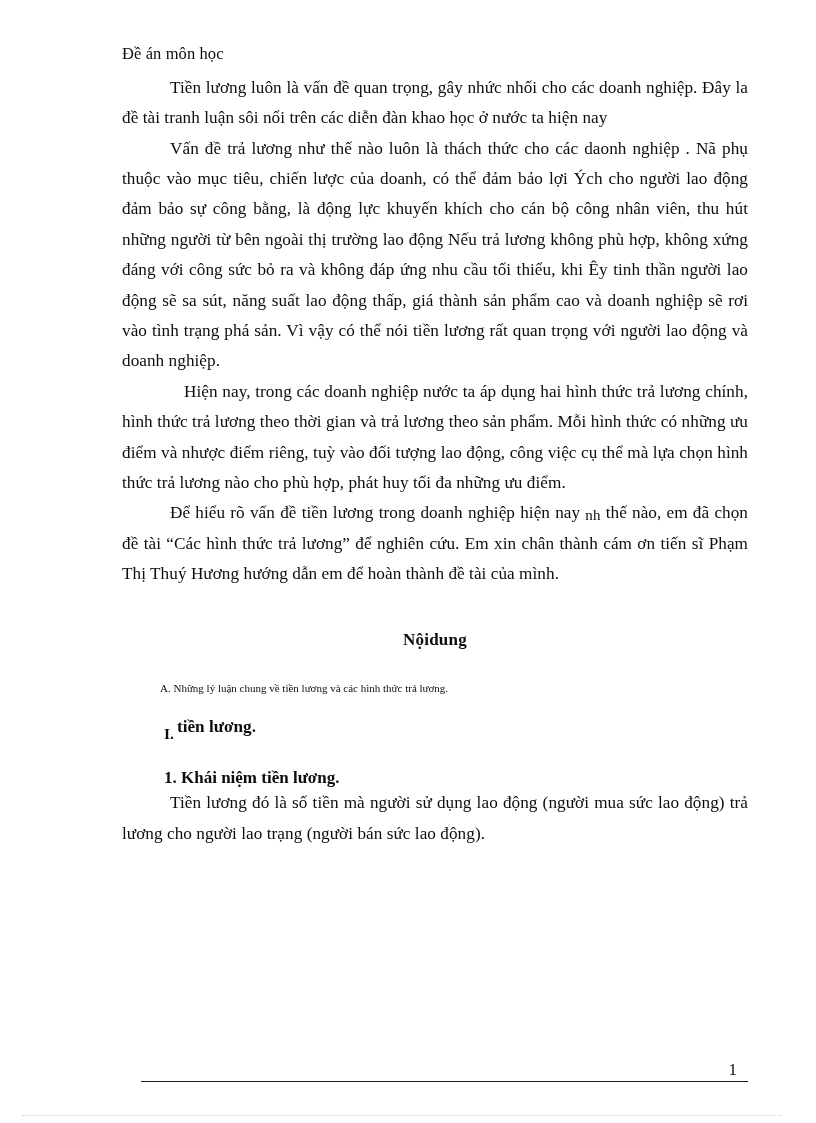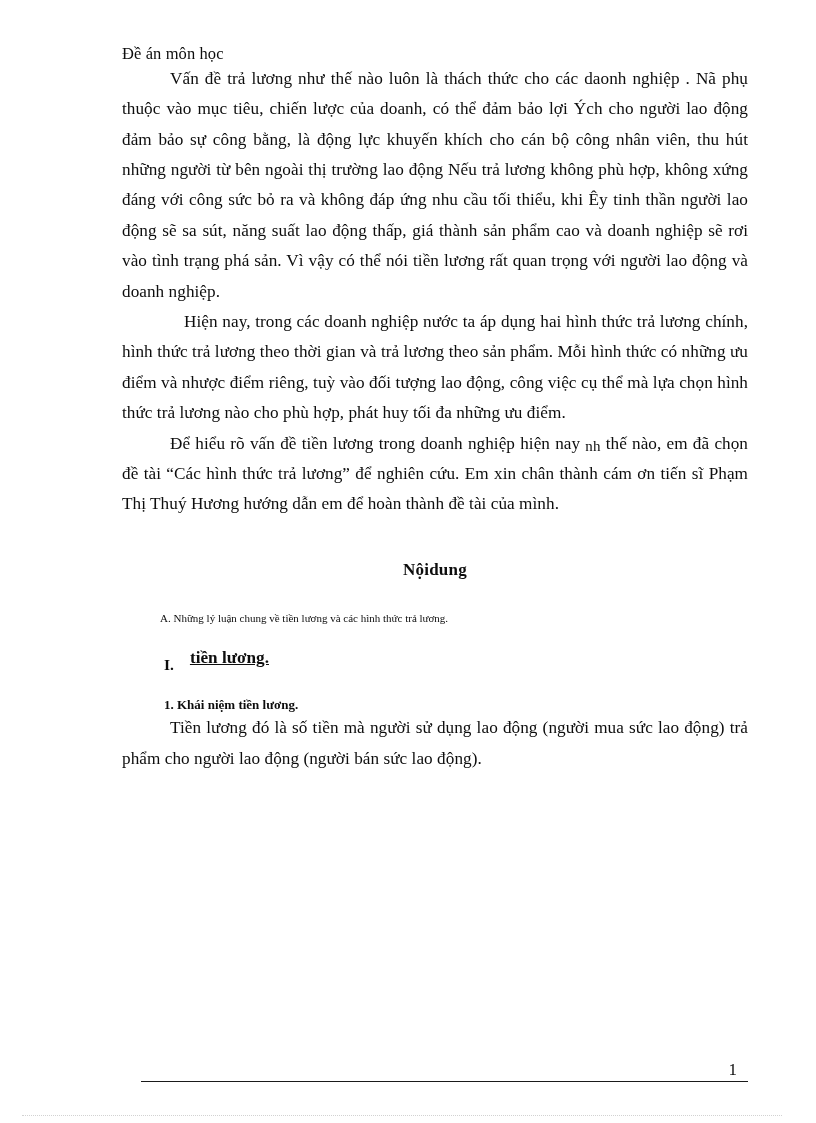--- a/index.html
+++ b/index.html
@@ -78,27 +78,26 @@
   .head-roman .roman-num {
     font-size: 15.5px;
     display: inline-block;
     vertical-align: baseline;
   }
   .head-roman .roman-text {
     display: inline-block;
     vertical-align: baseline;
     position: relative;
     top: -7px;
-    margin-left: 16px;
-    text-decoration: underline;
+    margin-left: 3px;
   }
   .head-sub {
     margin-top: 22px;
     font-weight: bold;
-    font-size: 13px;
+    font-size: 17px;
     line-height: 1.25;
     padding-left: 42px;
   }
   .par-after-sub { margin-top: 20px; }
 
   
   .small-run {
     font-size: 15px;
     position: relative;
     top: 2px;
@@ -133,36 +132,37 @@
 </style>
 </head>
 <body>
 
 <div class="page">
   <div class="content">
 
     <div class="doc-header">Đề án môn học</div>
 
 
+    <p class="body-par first-after-title">Tiền lương luôn là vấn đề quan trọng, gây nhức nhối cho các doanh nghiệp. Đây la đề tài tranh luận sôi nổi trên các diễn đàn khao học ở nước ta hiện nay</p>
 
     <p class="body-par">Vấn đề trả lương như thế nào luôn là thách thức cho các daonh nghiệp . Nã phụ thuộc vào mục tiêu, chiến lược của doanh, có thể đảm bảo lợi Ých cho người lao động đảm bảo sự công bằng, là động lực khuyến khích cho cán bộ công nhân viên, thu hút những người từ bên ngoài thị trường lao động Nếu trả lương không phù hợp, không xứng đáng với công sức bỏ ra và không đáp ứng nhu cầu tối thiểu, khi Êy tinh thần người lao động sẽ sa sút, năng suất lao động thấp, giá thành sản phẩm cao và doanh nghiệp sẽ rơi vào tình trạng phá sản. Vì vậy có thể nói tiền lương rất quan trọng với người lao động và doanh nghiệp.</p>
 
     <p class="body-par indent-wide">Hiện nay, trong các doanh nghiệp nước ta áp dụng hai hình thức trả lương chính, hình thức trả lương theo thời gian và trả lương theo sản phẩm. Mỗi hình thức có những ưu điểm và nhược điểm riêng, tuỳ vào đối tượng lao động, công việc cụ thể mà lựa chọn hình thức trả lương nào cho phù hợp, phát huy tối đa những ưu điểm.</p>
 
     <p class="body-par"><span>Để hiểu rõ vấn đề tiền lương trong doanh nghiệp hiện nay </span><span class="small-run">nh</span><span> thế nào, em đã chọn đề tài “Các hình thức trả lương” để nghiên cứu. Em xin chân thành cám ơn tiến sĩ Phạm Thị Thuý Hương hướng dẫn em để hoàn thành đề tài của mình.</span></p>
 
     <div class="title-center title-noidung">Nộidung</div>
 
     <div class="head-a">A. Những lý luận chung về tiền lương và các hình thức trả lương.</div>
 
     <div class="head-roman"><span class="roman-num">I.</span><span class="roman-text">tiền lương.</span></div>
 
     <div class="head-sub">1. Khái niệm tiền lương.</div>
 
-    <p class="body-par par-after-sub">Tiền lương đó là số tiền mà người sử dụng lao động (người mua sức lao động) trả phẩm cho người lao động (người bán sức lao động).</p>
+    <p class="body-par par-after-sub">Tiền lương đó là số tiền mà người sử dụng lao động (người mua sức lao động) trả lương cho người lao trạng (người bán sức lao động).</p>
 
   </div>
 
   <div class="footer">
     <div class="footer-pageno">1</div>
     <div class="footer-rule"></div>
   </div>
 
   <div class="bottom-hairline"></div>
 </div>

